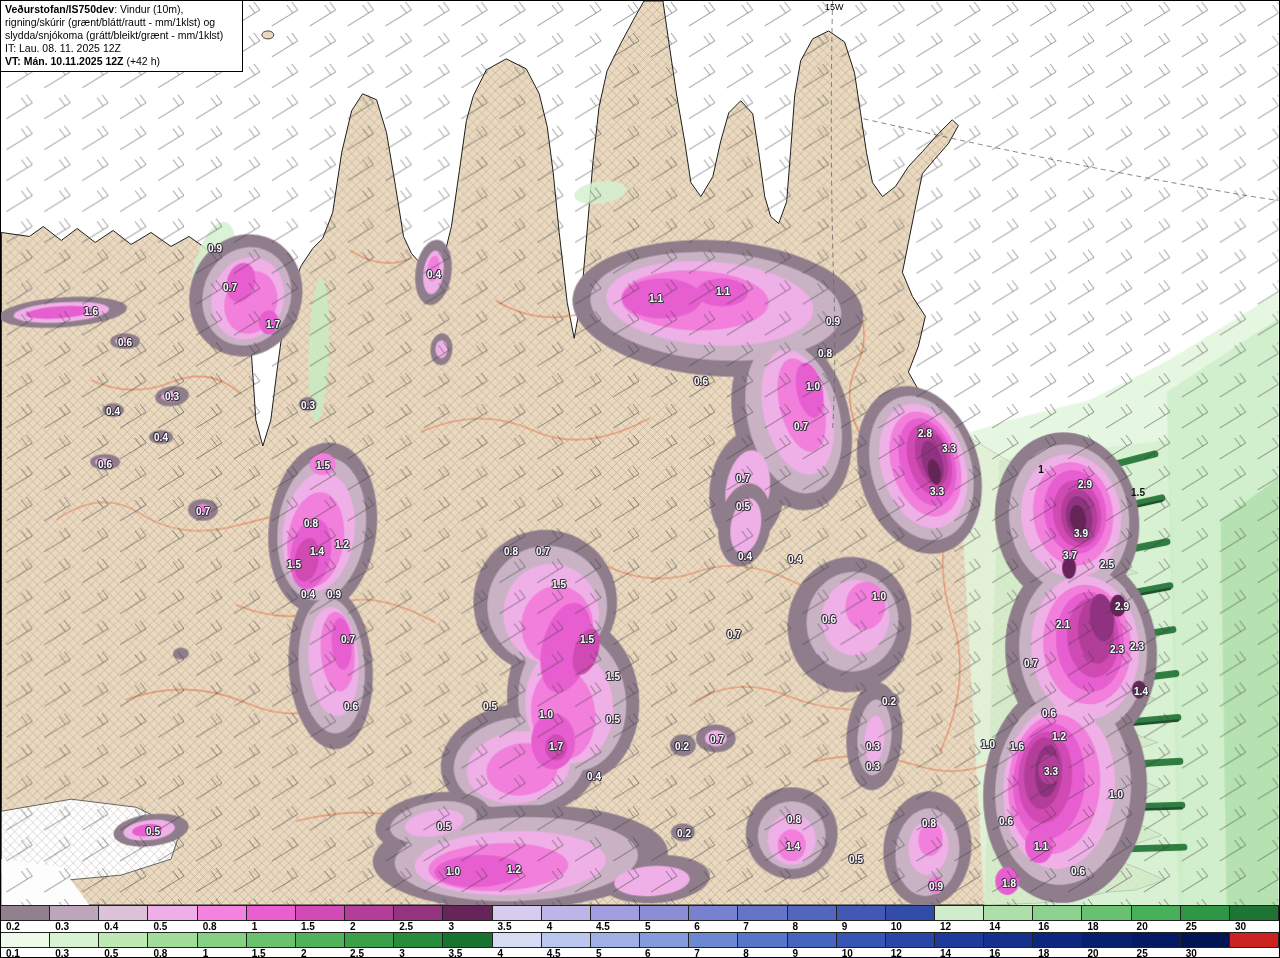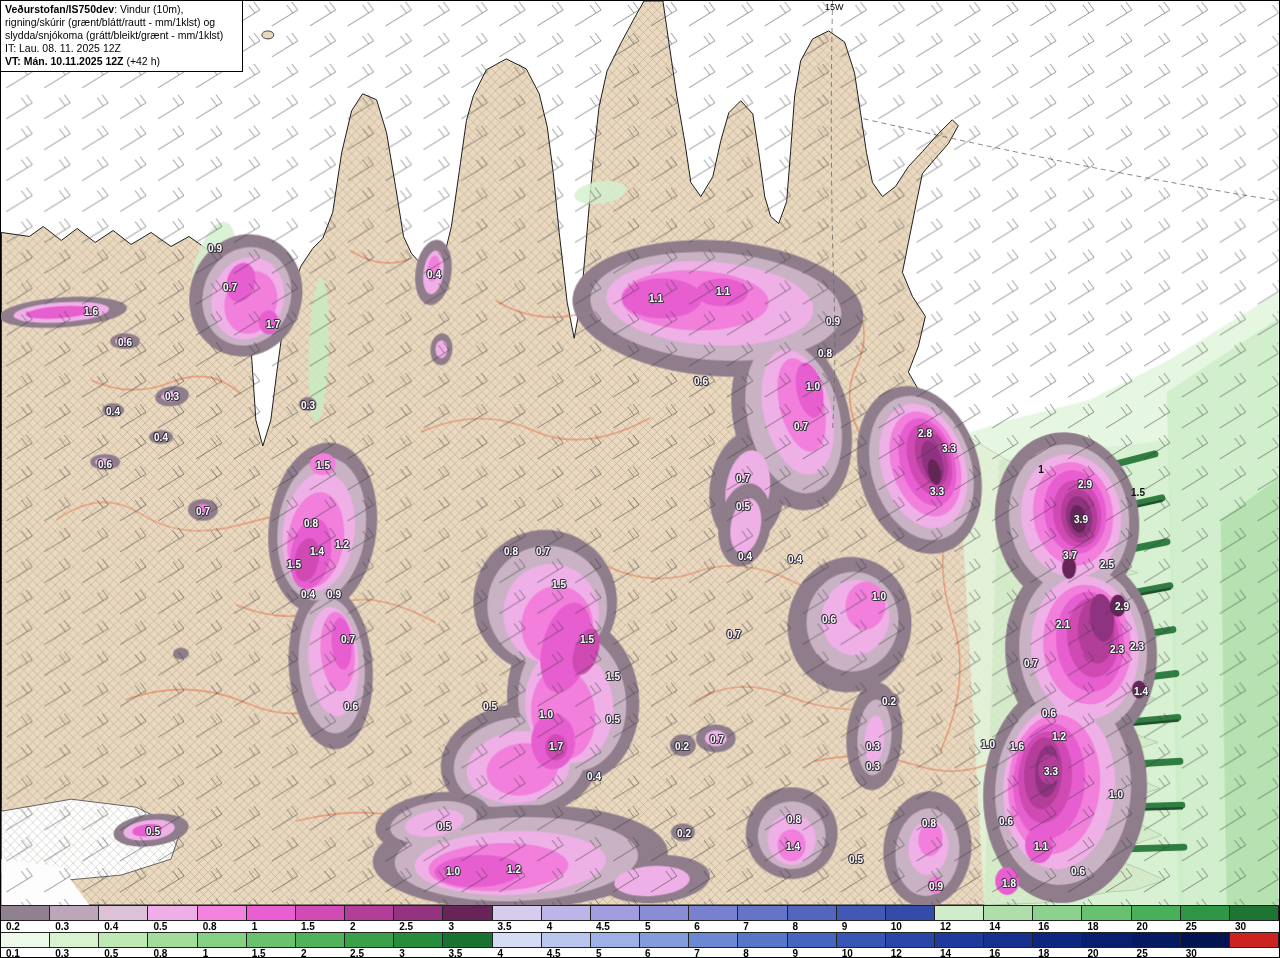--- a/index.html
+++ b/index.html
@@ -352,21 +352,21 @@
         <span class="cl" style="left: 555px; top: 745px;">1.7</span>
         <span class="cl" style="left: 593px; top: 775px;">0.4</span>
         <span class="cl" style="left: 681px; top: 745px;">0.2</span>
         <span class="cl" style="left: 716px; top: 738px;">0.7</span>
         <span class="cl" style="left: 924px; top: 432px;">2.8</span>
         <span class="cl" style="left: 948px; top: 447px;">3.3</span>
         <span class="cl" style="left: 936px; top: 490px;">3.3</span>
         <span class="cl dark" style="left: 1040px; top: 468px;">1</span>
         <span class="cl" style="left: 1084px; top: 483px;">2.9</span>
         <span class="cl dark" style="left: 1137px; top: 491px;">1.5</span>
-        <span class="cl" style="left: 1080px; top: 518px;">3.9</span>
+        <span class="cl" style="left: 1080px; top: 532px;">3.9</span>
         <span class="cl" style="left: 1106px; top: 563px;">2.5</span>
         <span class="cl" style="left: 1069px; top: 554px;">3.7</span>
         <span class="cl" style="left: 1121px; top: 605px;">2.9</span>
         <span class="cl" style="left: 1062px; top: 623px;">2.1</span>
         <span class="cl" style="left: 1116px; top: 648px;">2.3</span>
         <span class="cl" style="left: 1136px; top: 645px;">2.3</span>
         <span class="cl" style="left: 1030px; top: 662px;">0.7</span>
         <span class="cl" style="left: 1140px; top: 690px;">1.4</span>
         <span class="cl" style="left: 888px; top: 700px;">0.2</span>
         <span class="cl" style="left: 1048px; top: 712px;">0.6</span>

